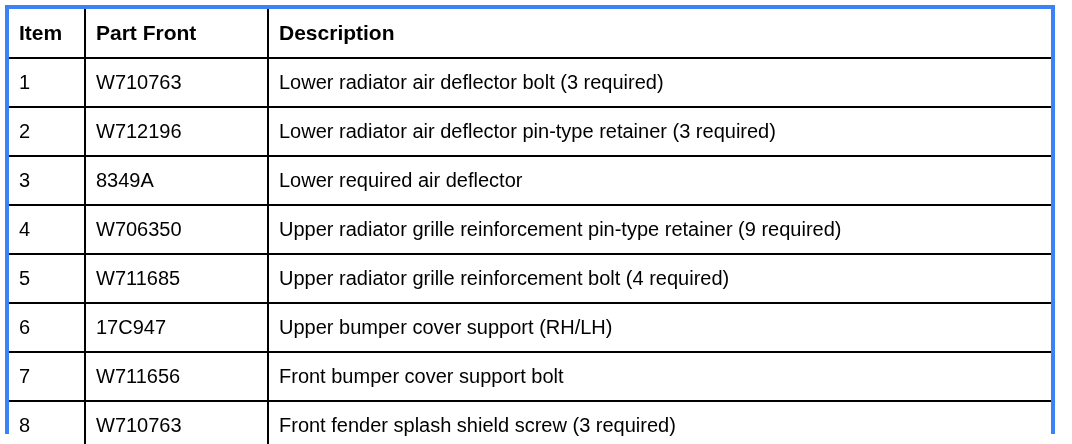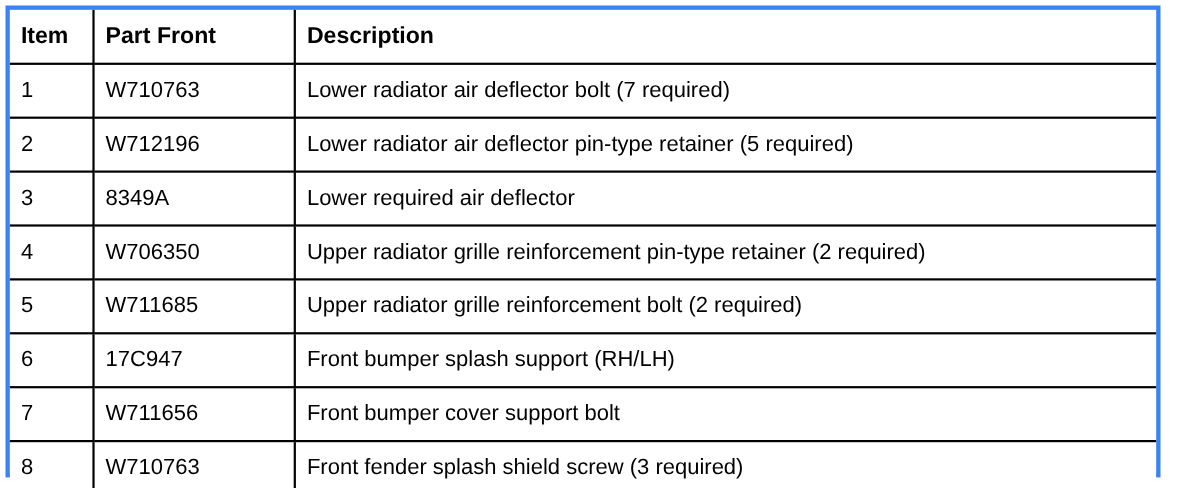--- a/index.html
+++ b/index.html
@@ -97,46 +97,46 @@
         <tr>
           <th>Item</th>
           <th>Part Front</th>
           <th>Description</th>
         </tr>
       </thead>
       <tbody>
         <tr>
           <td>1</td>
           <td>W710763</td>
-          <td>Lower radiator air deflector bolt (7 required)</td>
+          <td>Lower radiator air deflector bolt (3 required)</td>
         </tr>
         <tr>
           <td>2</td>
           <td>W712196</td>
-          <td>Lower radiator air deflector pin-type retainer (5 required)</td>
+          <td>Lower radiator air deflector pin-type retainer (3 required)</td>
         </tr>
         <tr>
           <td>3</td>
           <td>8349A</td>
           <td>Lower required air deflector</td>
         </tr>
         <tr>
           <td>4</td>
           <td>W706350</td>
-          <td>Upper radiator grille reinforcement pin-type retainer (2 required)</td>
+          <td>Upper radiator grille reinforcement pin-type retainer (9 required)</td>
         </tr>
         <tr>
           <td>5</td>
           <td>W711685</td>
-          <td>Upper radiator grille reinforcement bolt (2 required)</td>
+          <td>Upper radiator grille reinforcement bolt (4 required)</td>
         </tr>
         <tr>
           <td>6</td>
           <td>17C947</td>
-          <td>Front bumper splash support (RH/LH)</td>
+          <td>Upper bumper cover support (RH/LH)</td>
         </tr>
         <tr>
           <td>7</td>
           <td>W711656</td>
           <td>Front bumper cover support bolt</td>
         </tr>
         <tr>
           <td>8</td>
           <td>W710763</td>
           <td>Front fender splash shield screw (3 required)</td>

